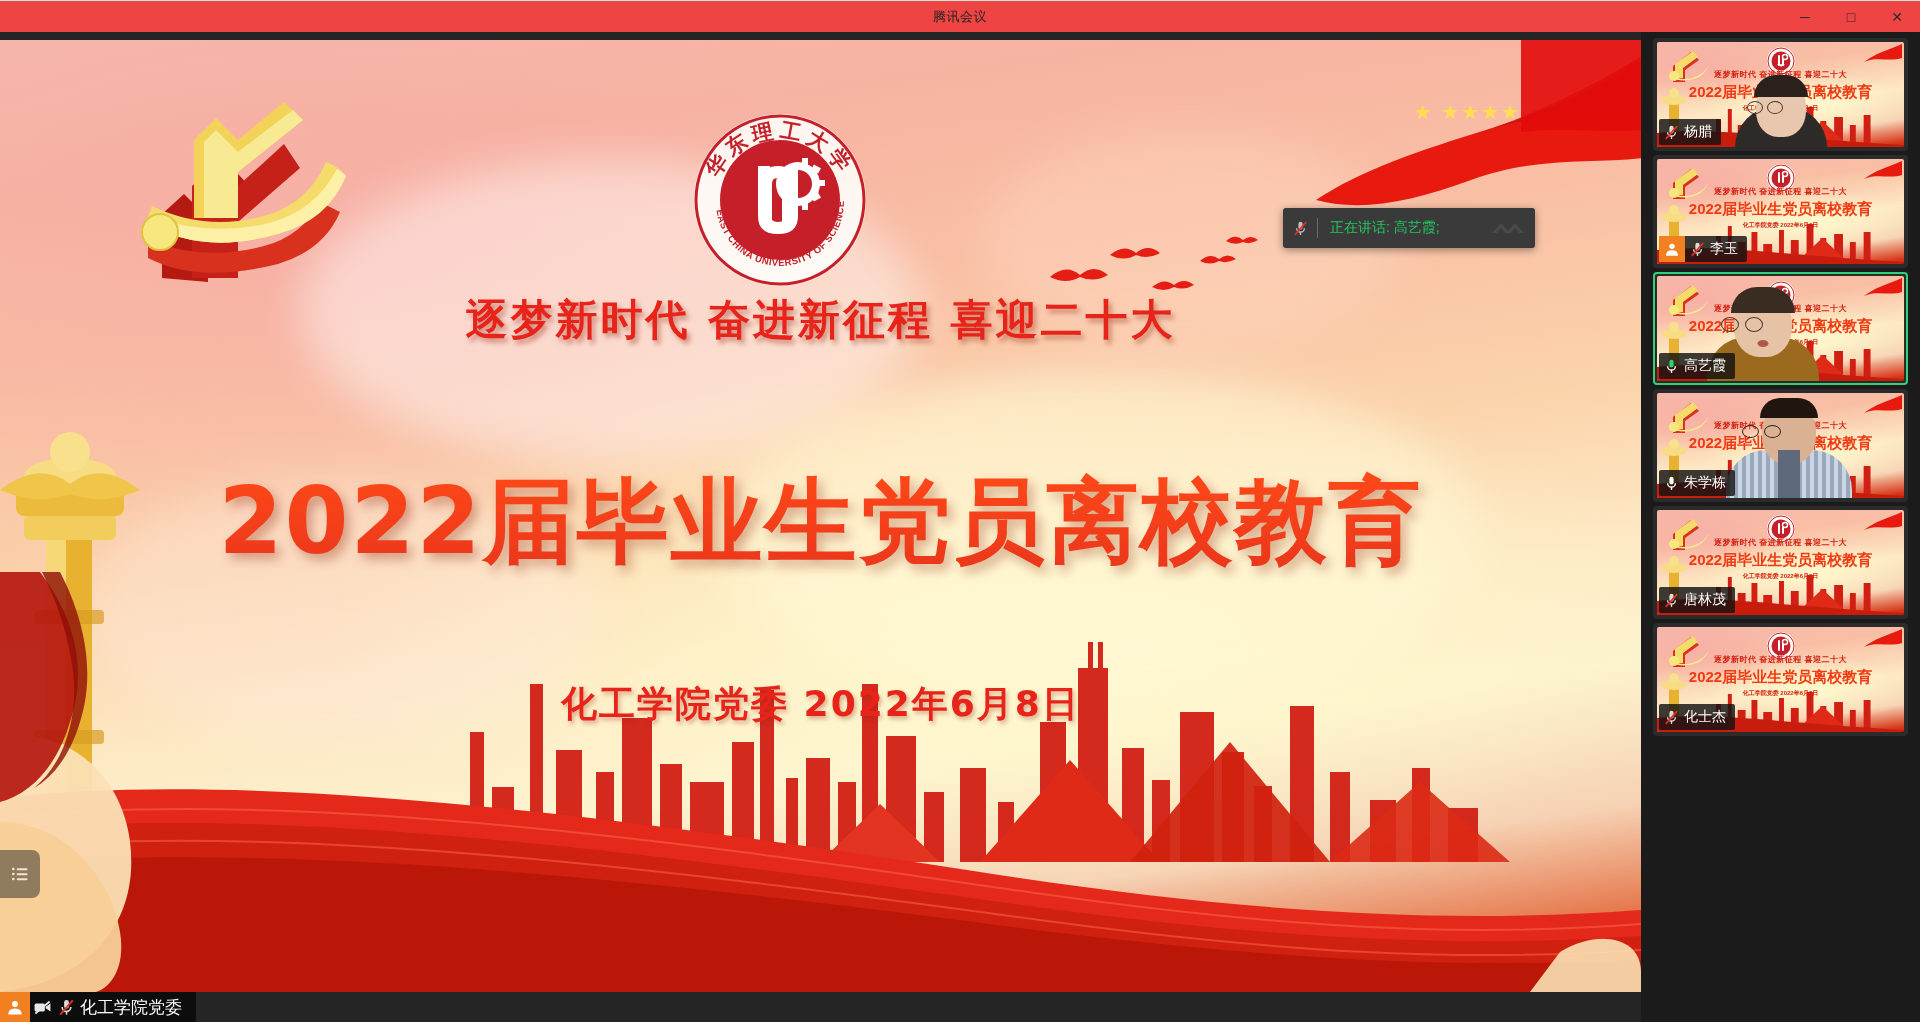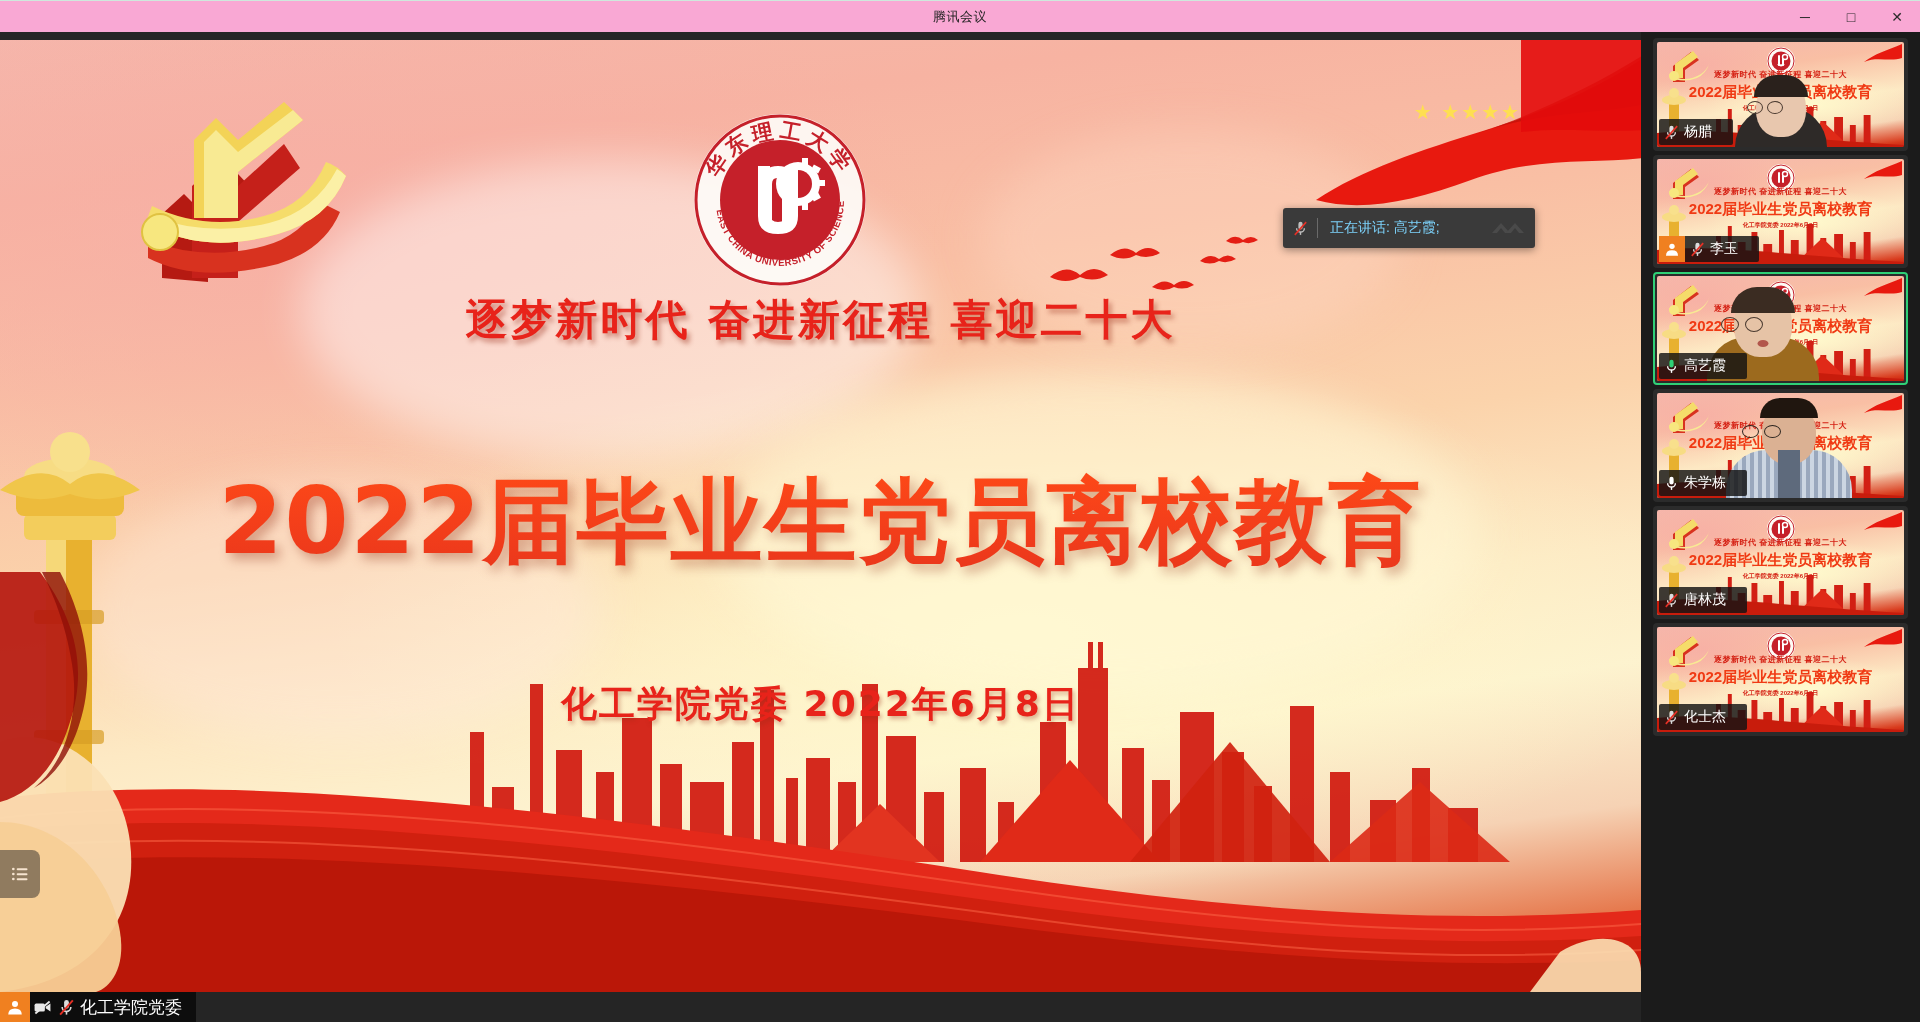--- a/index.html
+++ b/index.html
@@ -1,21 +1,21 @@
 <!DOCTYPE html>
 <html><head>
 <meta charset="utf-8">
 <title>腾讯会议</title>
 <style>
   * { margin:0; padding:0; box-sizing:border-box; }
   html,body { width:1920px; height:1022px; overflow:hidden;
     font-family:"Liberation Sans","DejaVu Sans",sans-serif; background:#1e1e1e; }
 
   
-  .titlebar { height:32px; background:#f9a8d4; border-top:1px solid #cfe8dd;
+  .titlebar { height:32px; background:#ef4444; border-top:1px solid #cfe8dd;
     display:flex; align-items:center; position:relative; }
   .titlebar-title { position:absolute; left:0; right:0; text-align:center;
     font-size:13px; color:#222; letter-spacing:.5px; }
   .win-ctrls { position:absolute; right:0; top:0; height:32px; display:flex; }
   .win-btn { width:46px; height:32px; display:flex; align-items:center; justify-content:center;
     font-size:14px; color:#2b2b2b; cursor:default; }
 
   
   .app { position:relative; width:1920px; height:990px; background:#1b1b1b; }
 
@@ -138,30 +138,30 @@
     background:#39443d; border-radius:10px 10px 2px 2px; }
 
   
   .plate { position:absolute; left:4px; bottom:4px; height:26px;
     display:flex; align-items:center; background:rgba(18,18,18,.82); border-radius:2px; }
   .plate .av { width:26px; height:26px; background:#f08020; display:flex;
     align-items:center; justify-content:center; flex:0 0 auto; }
   .plate .av svg { width:16px; height:16px; }
   .plate .mic { width:24px; height:26px; display:flex; align-items:center; justify-content:center; flex:0 0 auto; }
   .plate .mic svg { width:17px; height:17px; }
-  .plate .nm { color:#fff; font-size:14px; padding:0 21px 0 1px; white-space:nowrap; }
+  .plate .nm { color:#fff; font-size:14px; padding:0 9px 0 1px; white-space:nowrap; }
 
   
   .toast { position:absolute; left:1283px; top:176px; width:252px; height:40px;
     background:#3a3a3a; border-radius:3px; display:flex; align-items:center;
     box-shadow:0 2px 8px rgba(0,0,0,.4); }
   .toast .mic { width:34px; height:40px; display:flex; align-items:center; justify-content:center; }
   .toast .mic svg { width:17px; height:17px; }
   .toast .div { width:1px; height:20px; background:#6a6a6a; }
-  .toast .txt { color:#7dd3fc; font-size:14px; padding-left:12px; white-space:nowrap; flex:1; }
+  .toast .txt { color:#22c55e; font-size:14px; padding-left:12px; white-space:nowrap; flex:1; }
   .toast .chev { width:54px; height:40px; display:flex; align-items:center; justify-content:center; }
   .toast .chev svg { width:40px; height:18px; }
 
   
   .winfoot { position:absolute; left:0; bottom:0; width:1920px; height:0; }
 </style>
 </head>
 <body>
 
 <div class="titlebar">

